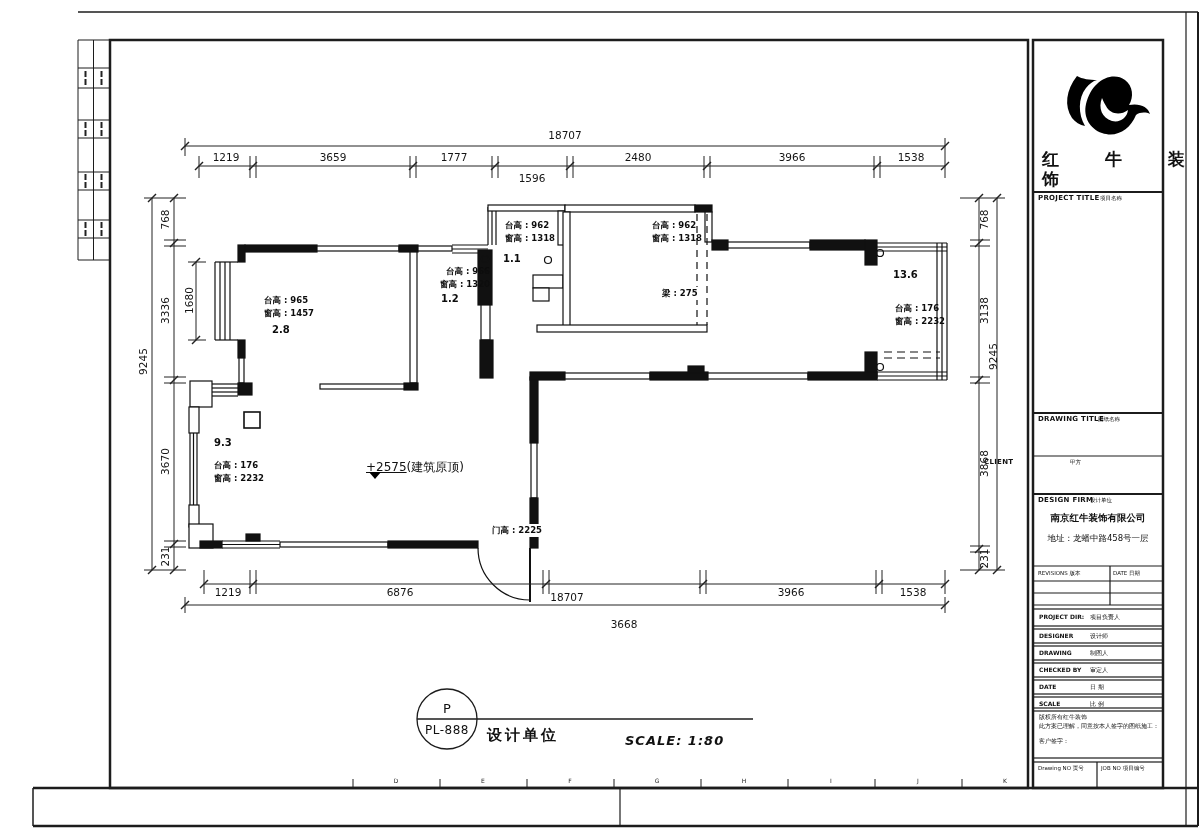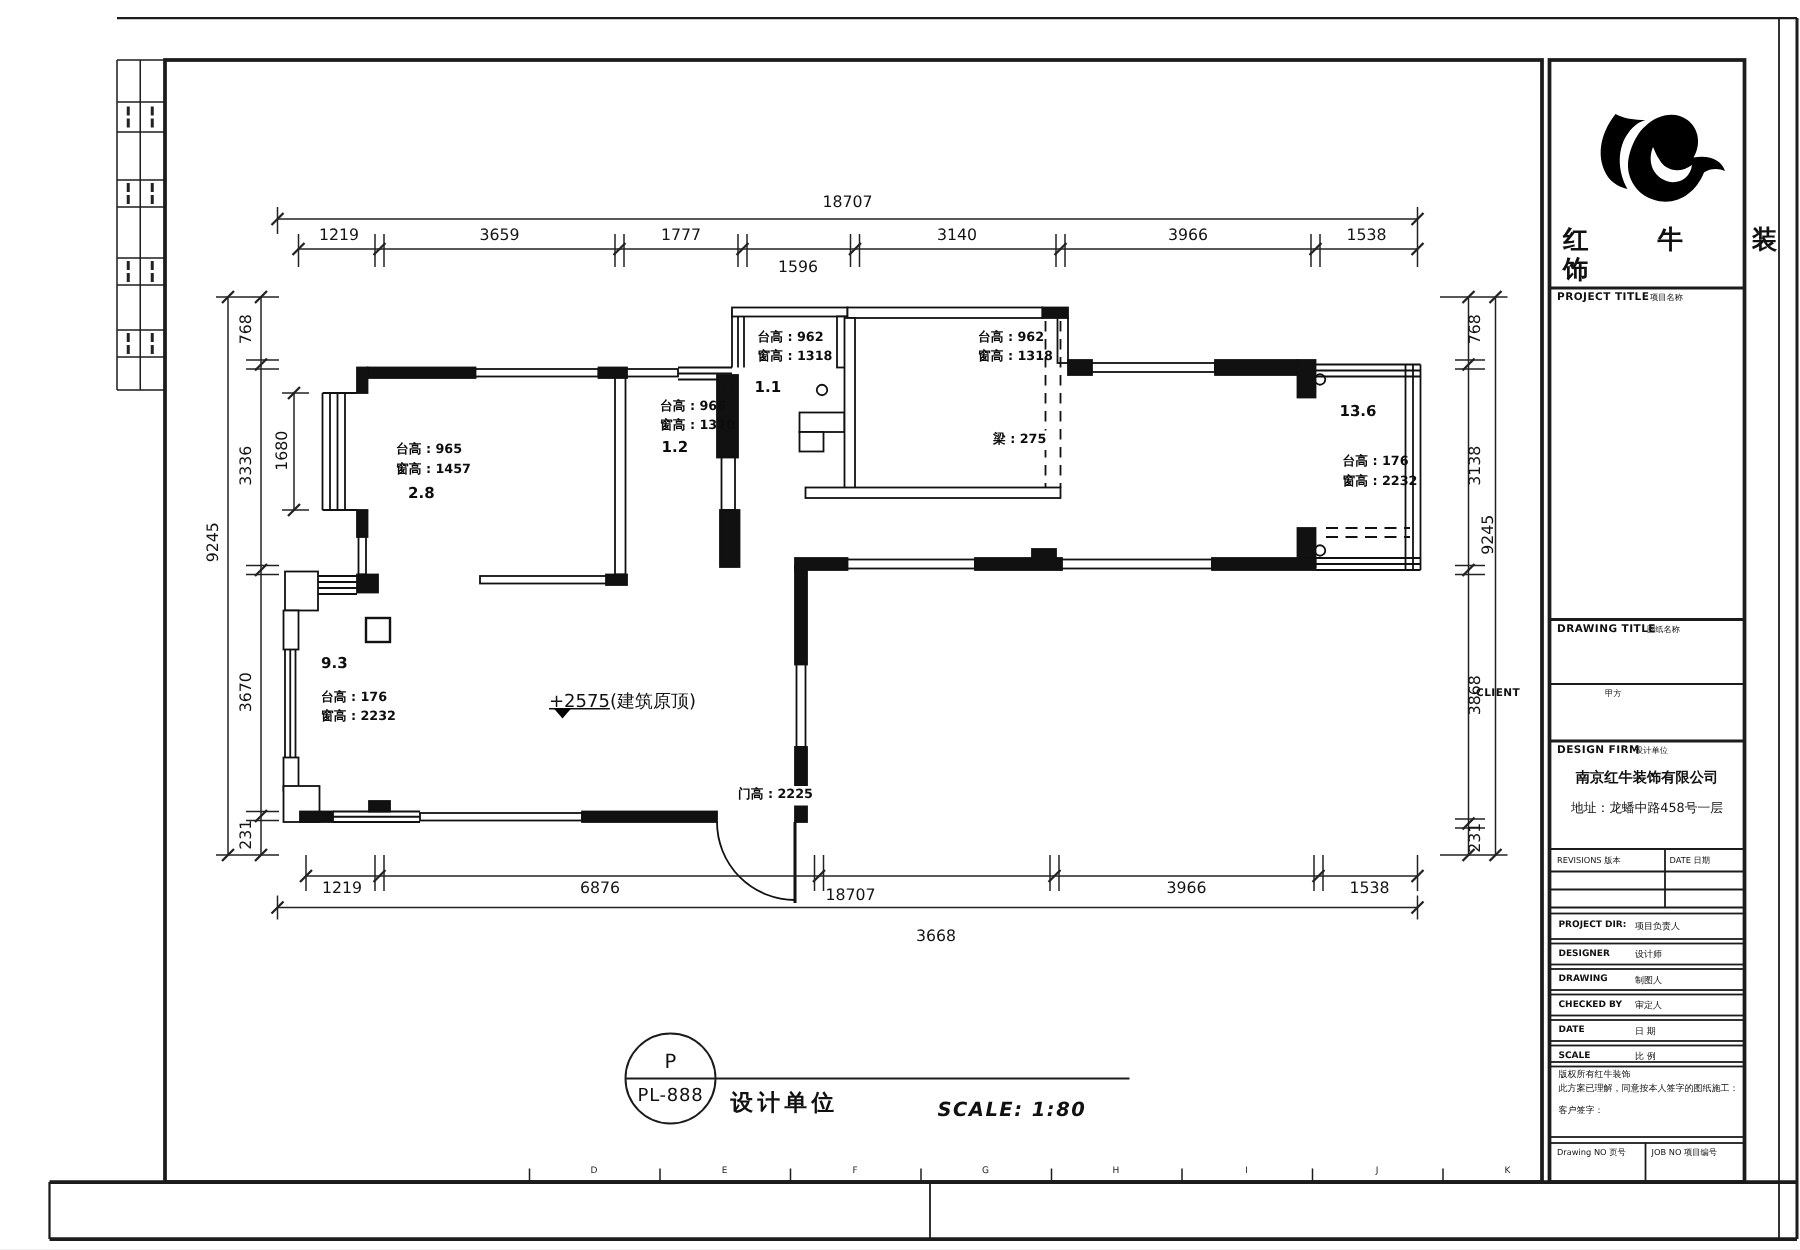--- a/index.html
+++ b/index.html
@@ -324,21 +324,21 @@
     <circle cx="447" cy="719" r="30" stroke-width="1.3"></circle>
     <line x1="417" y1="719" x2="753" y2="719" stroke-width="1.3"></line>
   </g>
 </svg>
 
 <div class="t dim" style="left:535px;top:129px;">18707</div>
 <div class="t dim" style="left:196px;top:151px;">1219</div>
 <div class="t dim" style="left:303px;top:151px;">3659</div>
 <div class="t dim" style="left:424px;top:151px;">1777</div>
 <div class="t dim" style="left:502px;top:151px;margin-top:21px;">1596</div>
-<div class="t dim" style="left:608px;top:151px;">3140</div>
+<div class="t dim" style="left:608px;top:151px;">2480</div>
 <div class="t dim" style="left:762px;top:151px;">3966</div>
 <div class="t dim" style="left:881px;top:151px;">1538</div>
 
 <div class="t dim" style="left:198px;top:586px;">1219</div>
 <div class="t dim" style="left:370px;top:586px;">6876</div>
 <div class="t dim" style="left:594px;top:618px;">3668</div>
 <div class="t dim" style="left:761px;top:586px;">3966</div>
 <div class="t dim" style="left:883px;top:586px;">1538</div>
 <div class="t dim" style="left:537px;top:591px;">18707</div>
 
@@ -352,21 +352,21 @@
 <div class="t dim vdim" style="left:956px;top:213px;width:56px;">768</div>
 <div class="t dim vdim" style="left:956px;top:304px;width:56px;">3138</div>
 <div class="t dim vdim" style="left:956px;top:457px;width:56px;">3868</div>
 <div class="t dim vdim" style="left:956px;top:552px;width:56px;">231</div>
 
 <div class="t dim vdim" style="left:161px;top:294px;width:56px;">1680</div>
 
 <div class="t ann" style="left:264px;top:294px;">台高 : 965
 窗高 : 1457</div>
 <div class="t area" style="left:272px;top:324px;">2.8</div>
-<div class="t ann" style="left:440px;top:265px;">台高 : 966
+<div class="t ann" style="left:440px;top:265px;text-align:right;">台高 : 966
 窗高 : 1320</div>
 <div class="t area" style="left:441px;top:293px;">1.2</div>
 <div class="t area" style="left:503px;top:253px;">1.1</div>
 <div class="t ann" style="left:505px;top:219px;">台高 : 962
 窗高 : 1318</div>
 <div class="t ann" style="left:652px;top:219px;">台高 : 962
 窗高 : 1318</div>
 <div class="t ann" style="left:662px;top:287px;background:#fff;">梁 : 275</div>
 <div class="t area" style="left:893px;top:269px;">13.6</div>
 <div class="t ann" style="left:895px;top:302px;">台高 : 176

